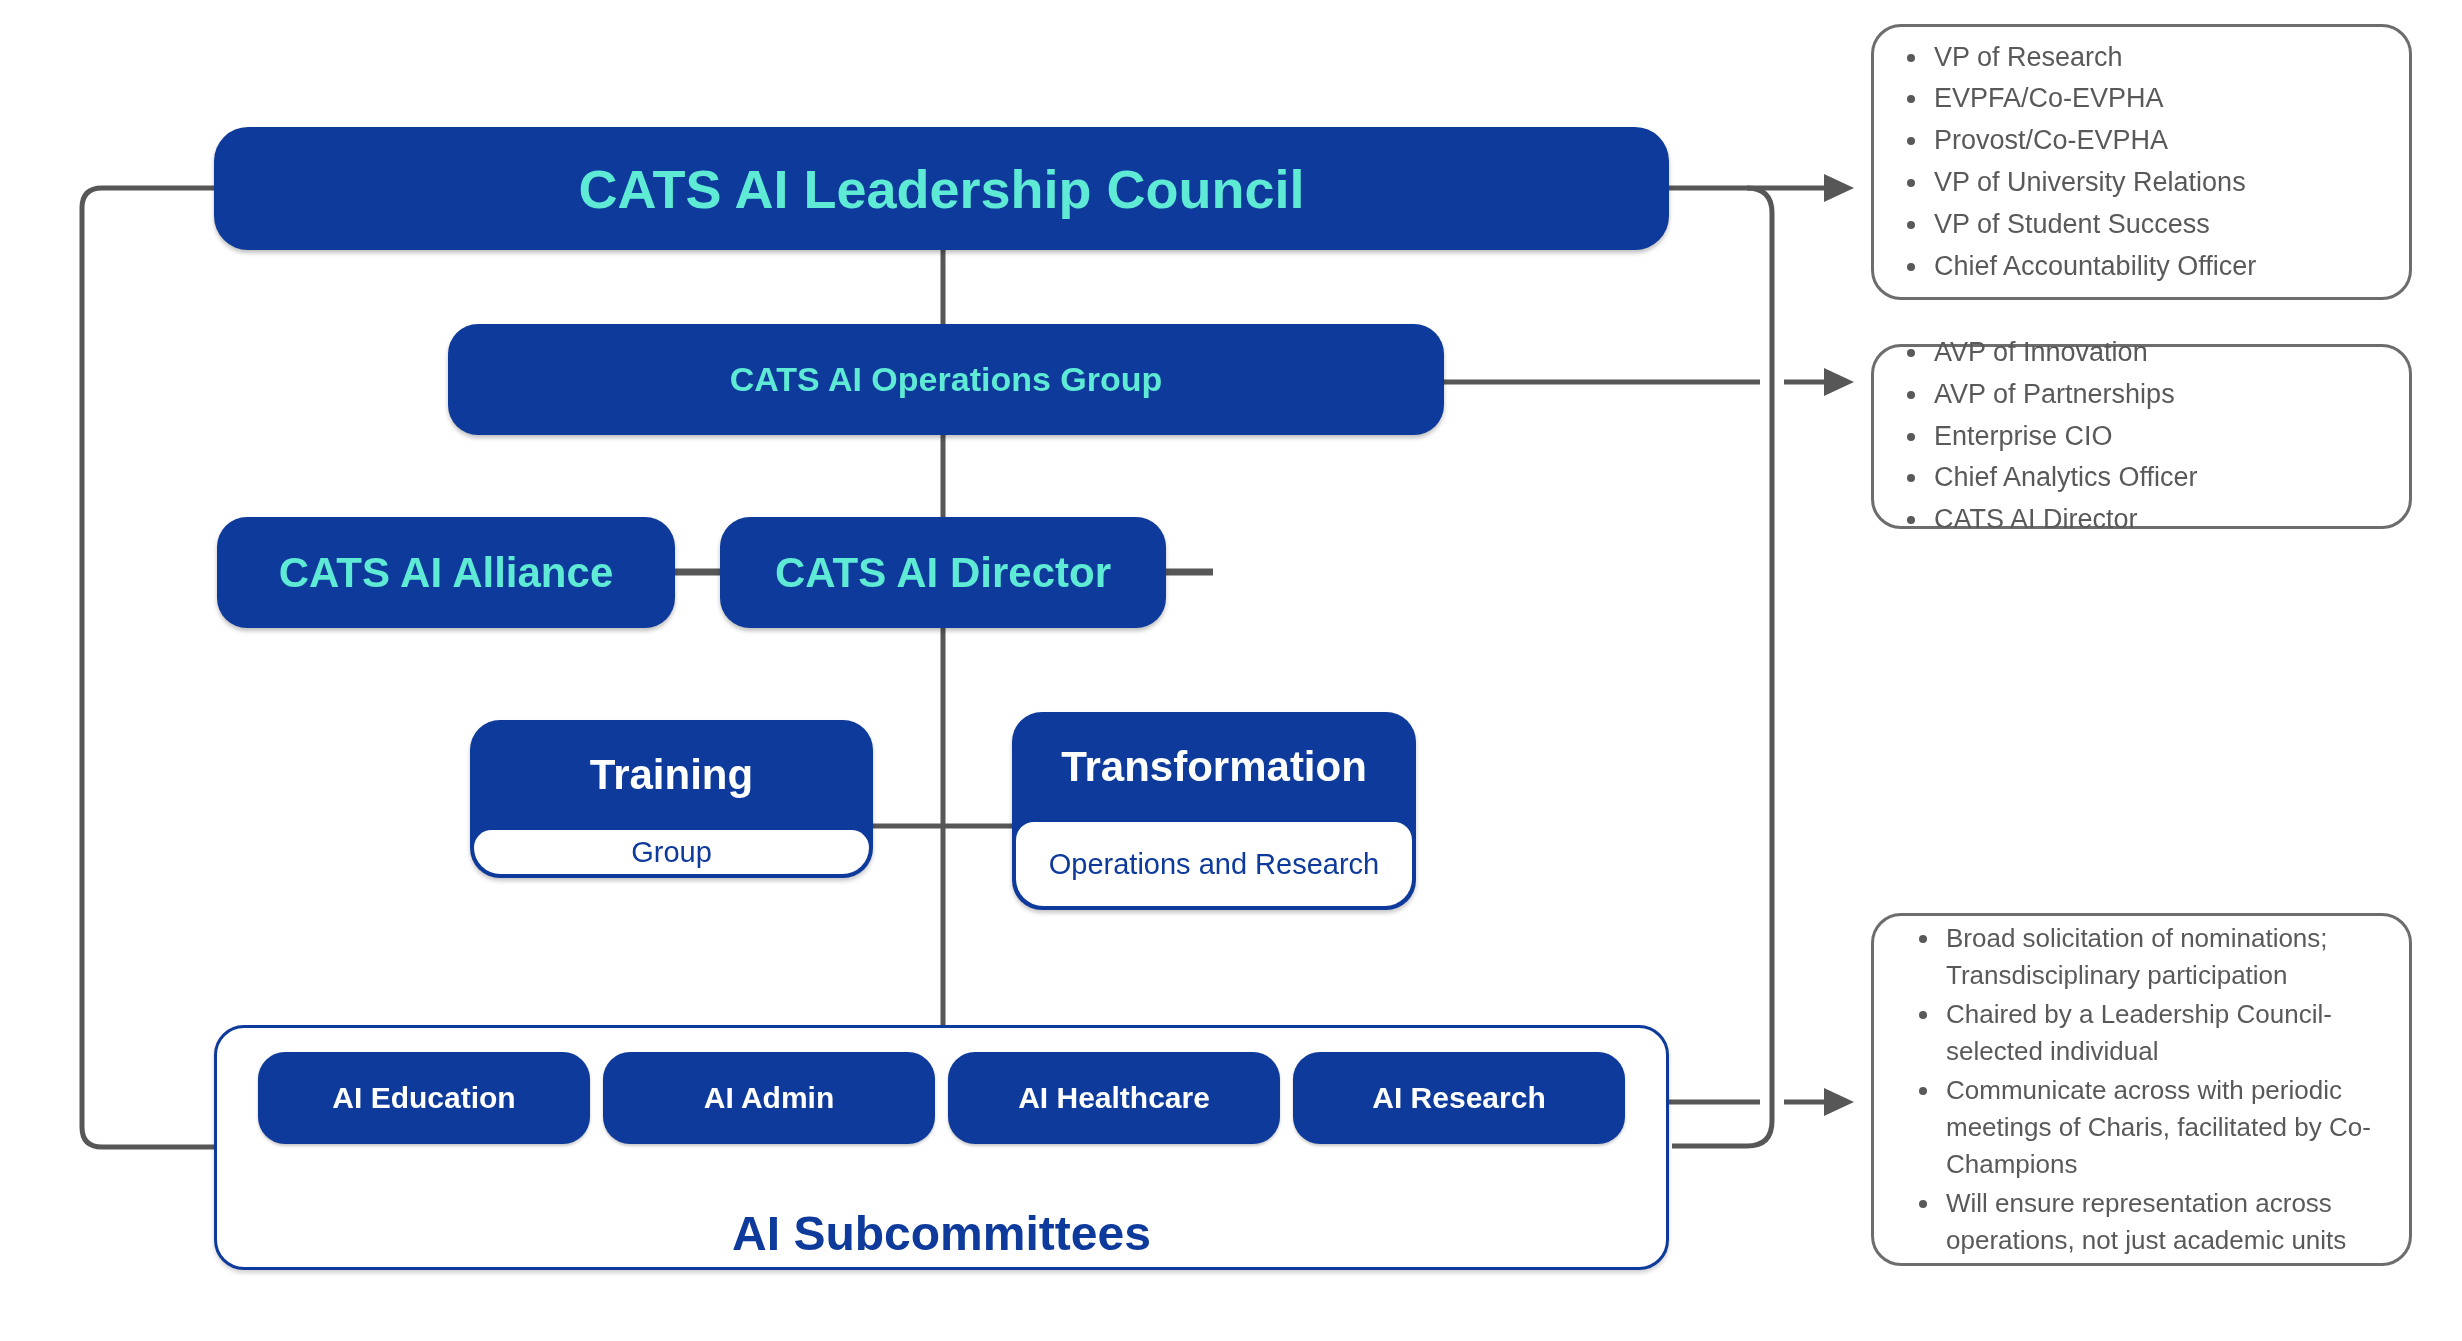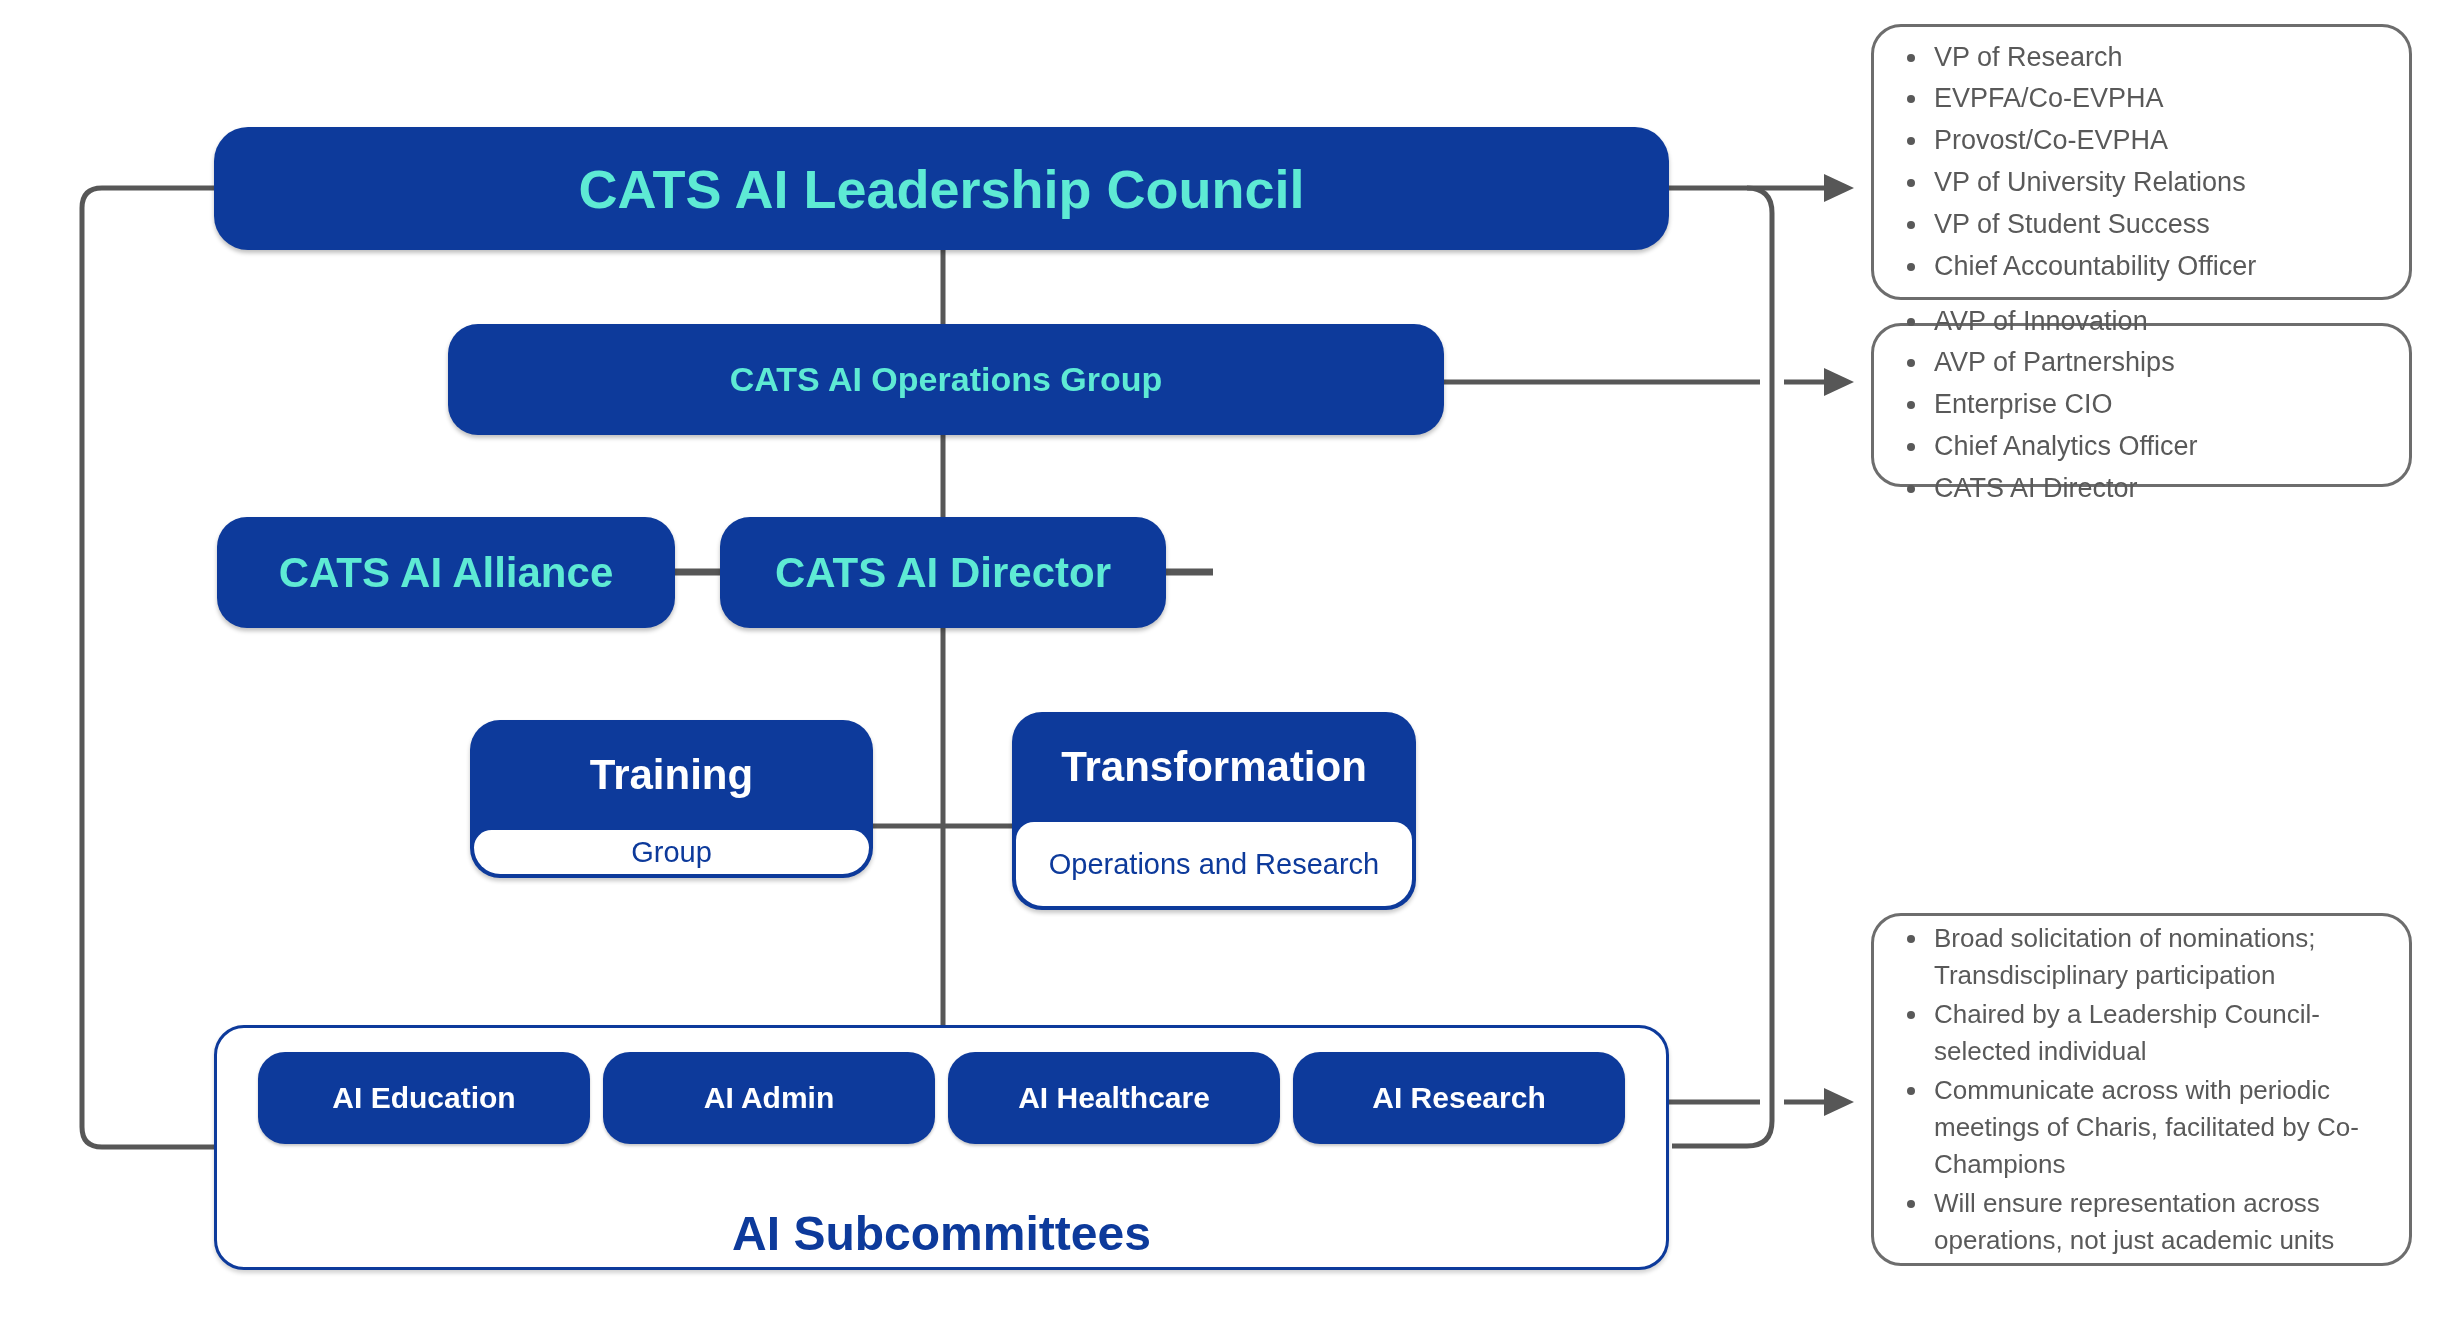--- a/index.html
+++ b/index.html
@@ -80,25 +80,25 @@
     background:#ffffff;
     border:3px solid var(--border-gray,#6d6d6d);
     border-radius:30px;
     box-sizing:border-box;
     color:var(--text-gray,#595959);
     font-size:27px;
     display:flex;flex-direction:column;justify-content:center;
     padding:6px 24px;
   }
   #callout-leadership{top:24px;height:276px;}
-  #callout-operations{top:323px;height:164px;}
+  #callout-operations{top:344px;height:185px;}
   #callout-subcommittees{top:913px;height:353px;font-size:26px;}
   .callout ul{margin:0;padding-left:32px;}
   .callout li{line-height:1.40;margin:4px 0;padding-left:4px;}
-  #callout-subcommittees li{line-height:1.42;margin:2px 0;}
+  #callout-subcommittees li{line-height:1.42;margin:2px 12px;}
 </style>
 </head>
 <body>
 
 <div class="canvas">
 
   <svg class="wires" viewBox="0 0 2462 1341" aria-hidden="true">
 
     <path d="M943 250 V1025"></path>
 

